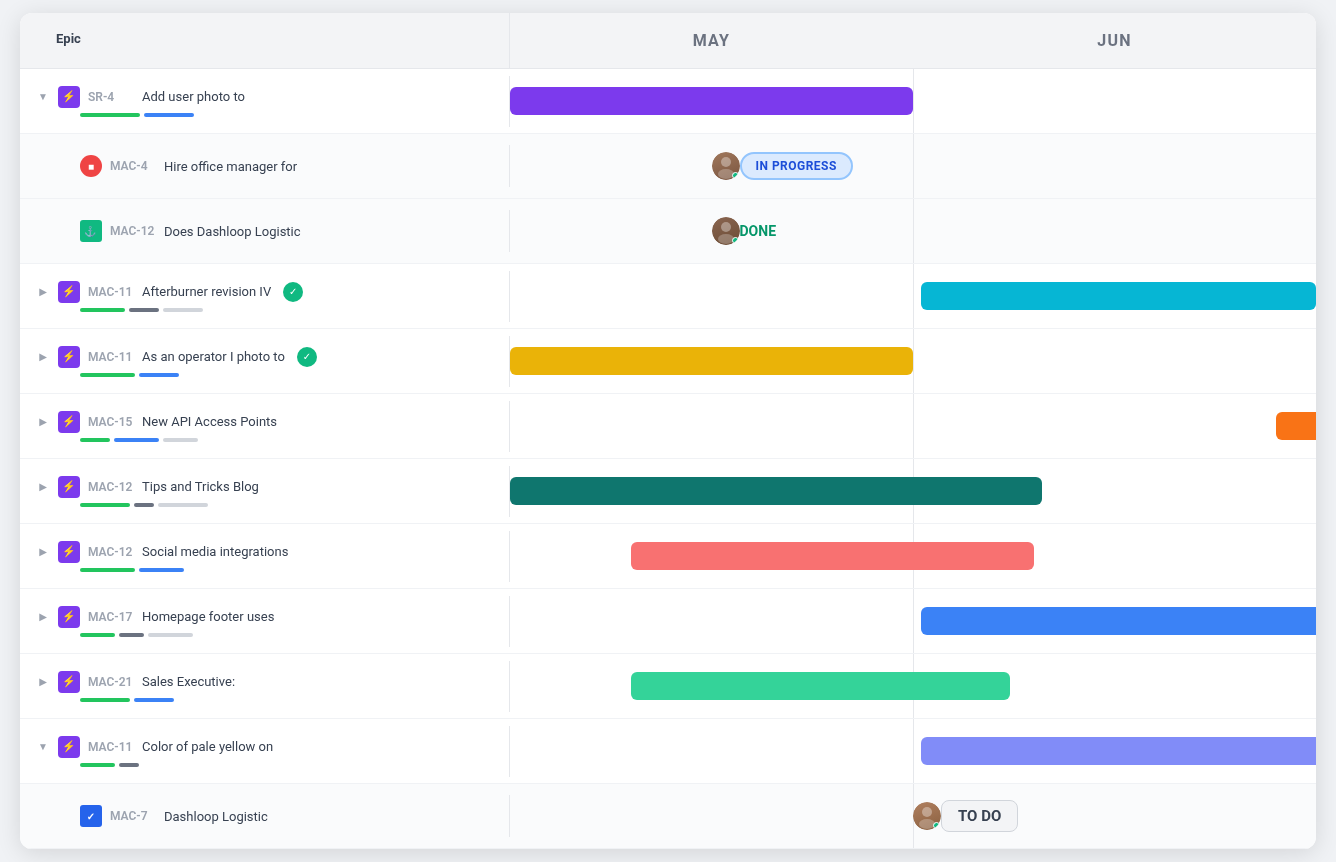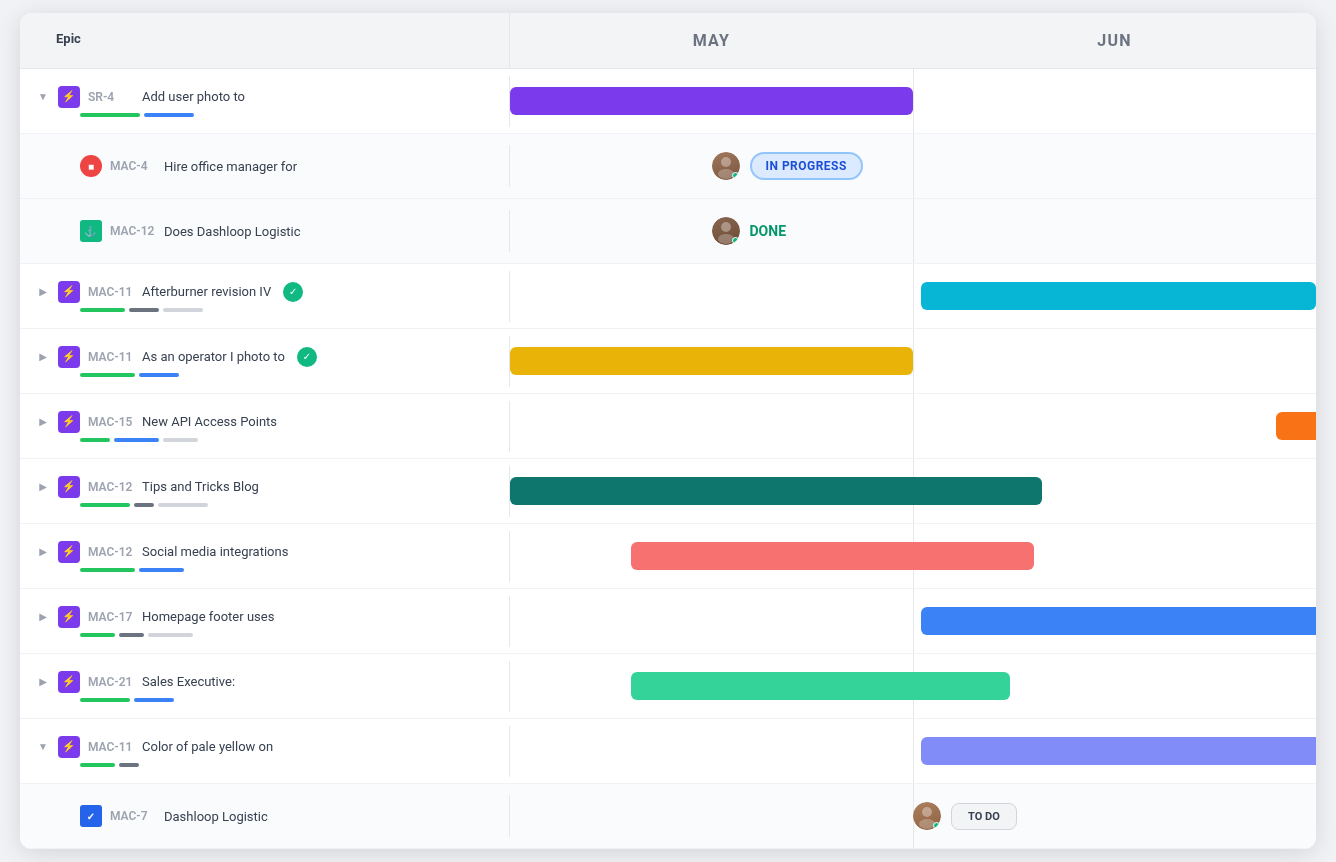--- a/index.html
+++ b/index.html
@@ -176,21 +176,21 @@
       border-radius: 6px;
       display: flex;
       align-items: center;
       justify-content: flex-start;
     }
 
     
     .status-row {
       display: flex;
       align-items: center;
-      gap: 10px;
+      gap: 0;
       position: absolute;
     }
     .avatar {
       width: 28px;
       height: 28px;
       border-radius: 50%;
       overflow: hidden;
       position: relative;
       flex-shrink: 0;
     }
@@ -206,21 +206,21 @@
     }
     .status-pill {
       padding: 5px 14px;
       border-radius: 20px;
       font-size: 12px;
       font-weight: 700;
       letter-spacing: 0.04em;
     }
     .pill-blue { background: #dbeafe; color: #1d4ed8; border: 2px solid #93c5fd; }
     .pill-green-text { color: #059669; font-size: 14px; font-weight: 700; }
-    .pill-todo { background: #f3f4f6; color: #374151; border: 1px solid #d1d5db; font-size: 11px; font-weight: 700; padding: 6px 16px; border-radius: 8px;}
+    .pill-todo { background: #f3f4f6; color: #374151; border: 1px solid #d1d5db; font-size: 15px; font-weight: 700; padding: 6px 16px; border-radius: 8px;}
 
     
     .lightning {
       font-size: 11px;
       color: #fff;
     }
 
     
     .person-face {
       width: 28px;

